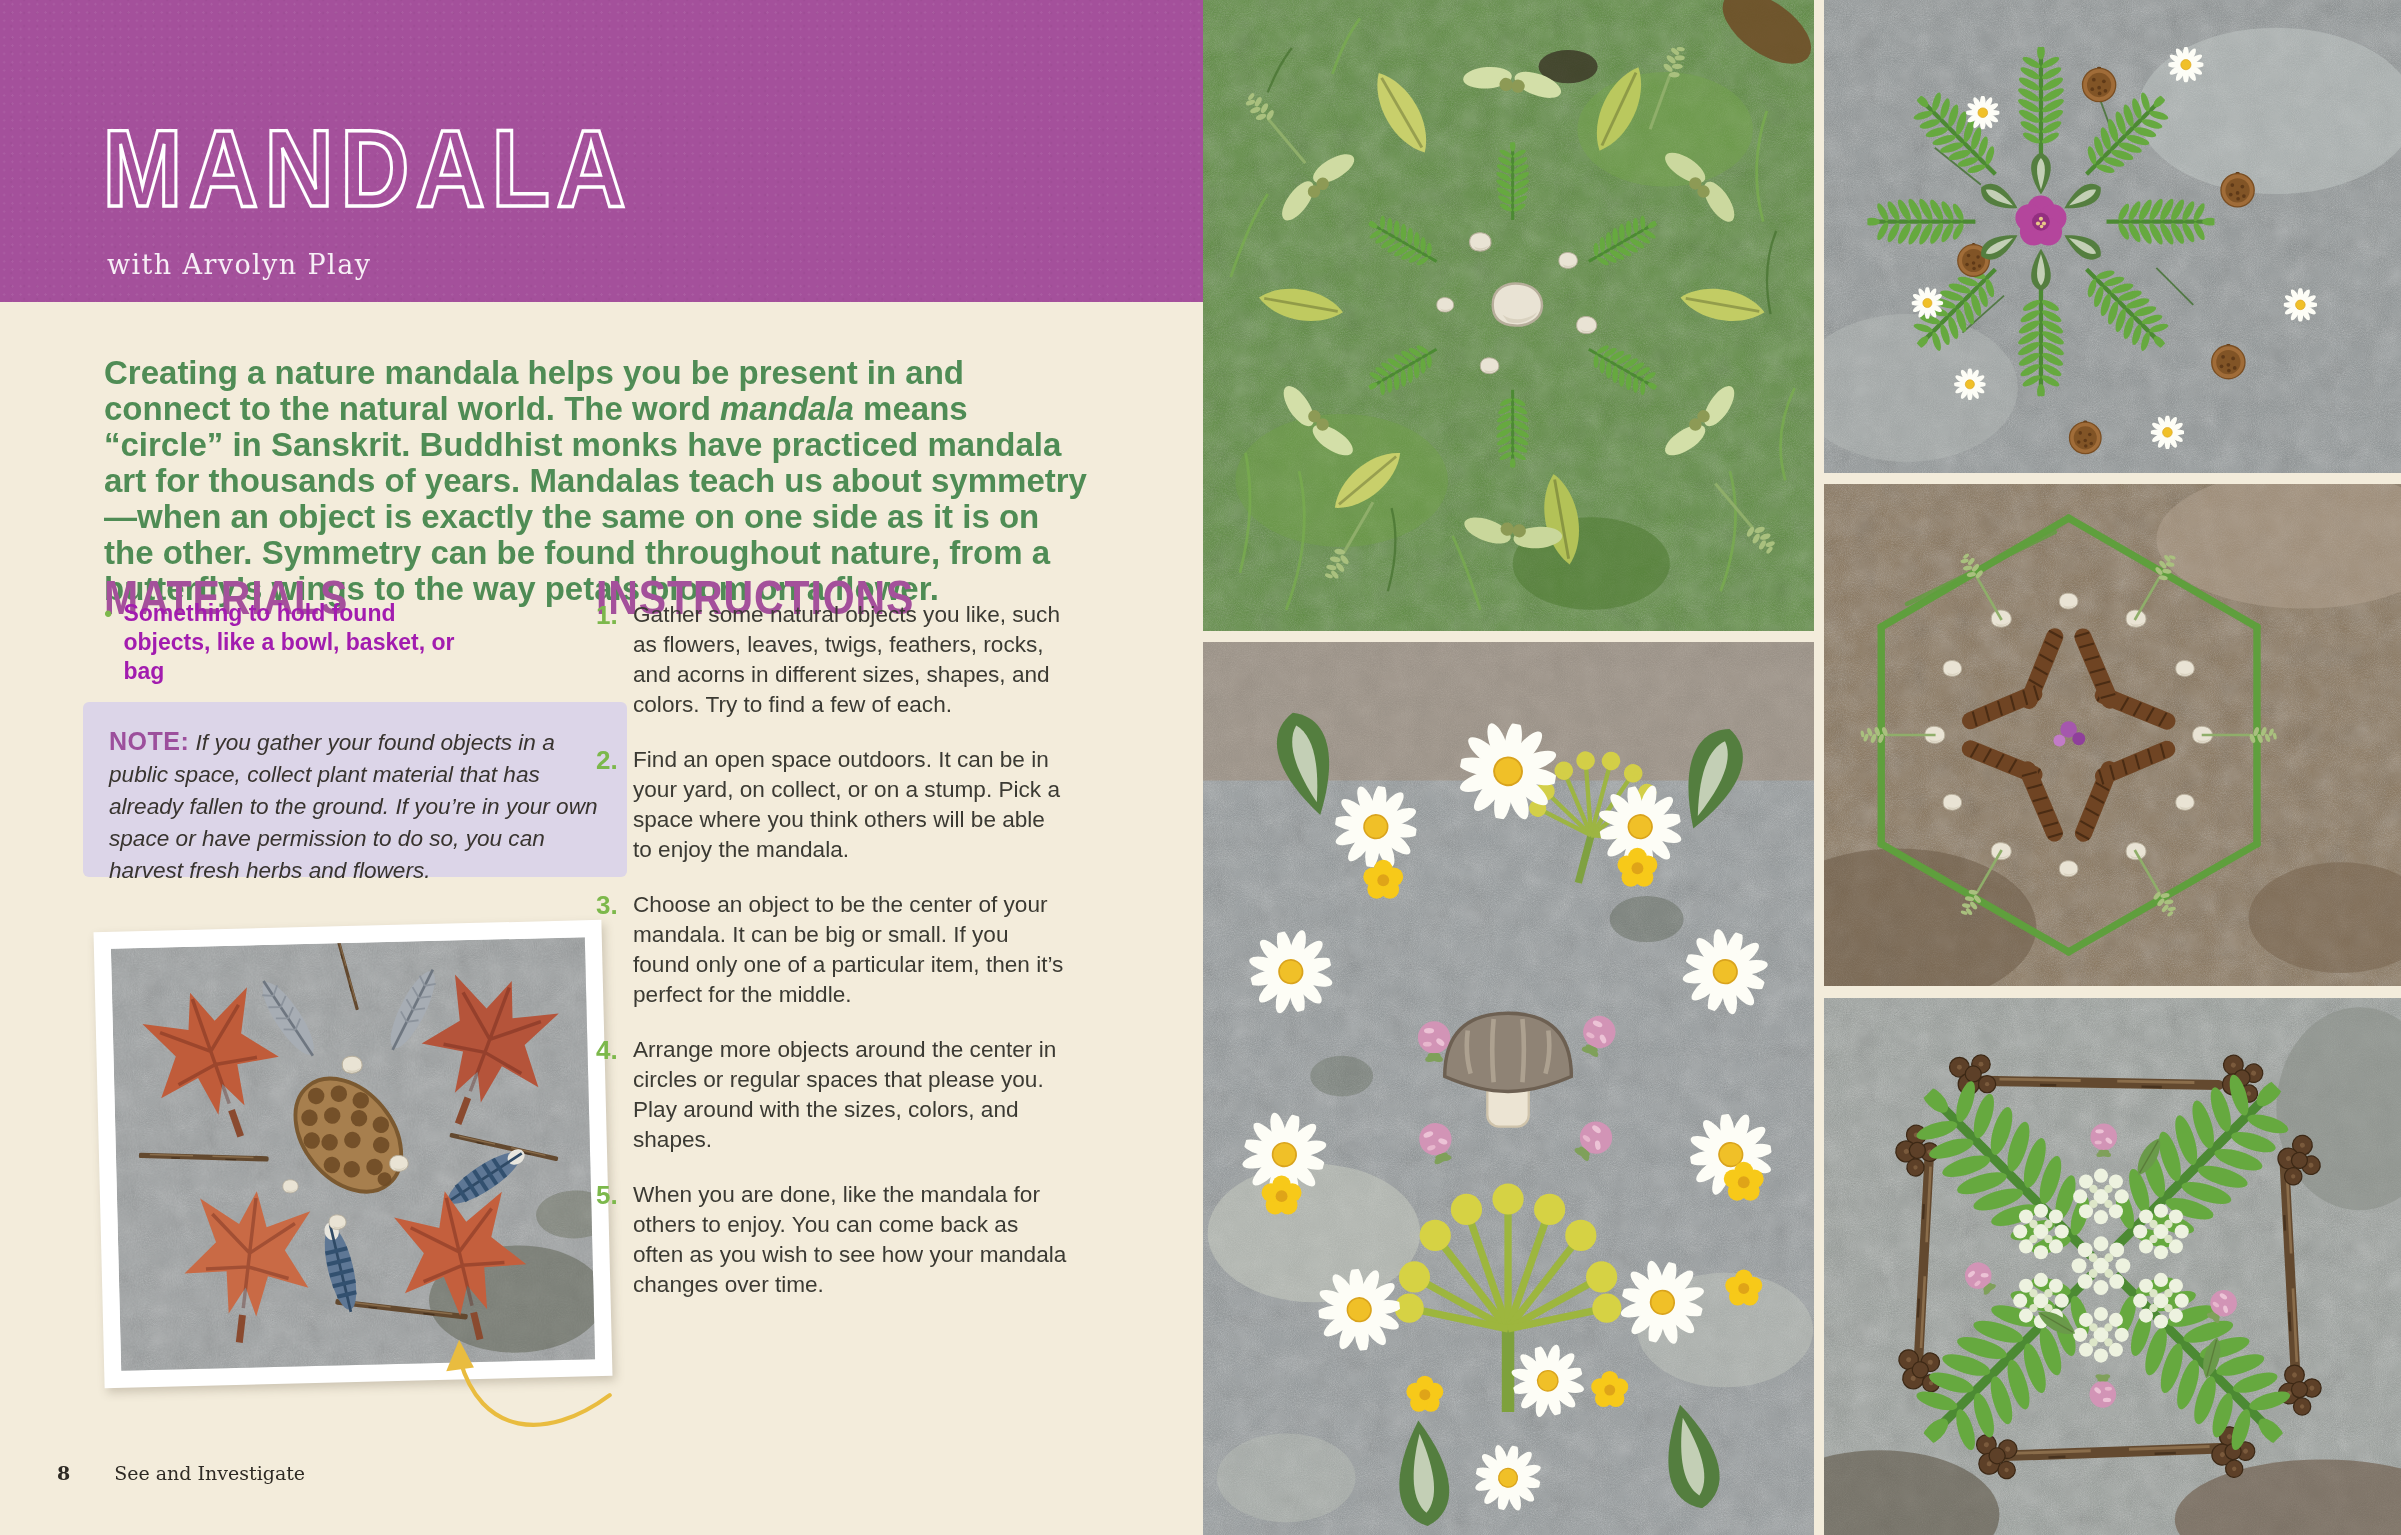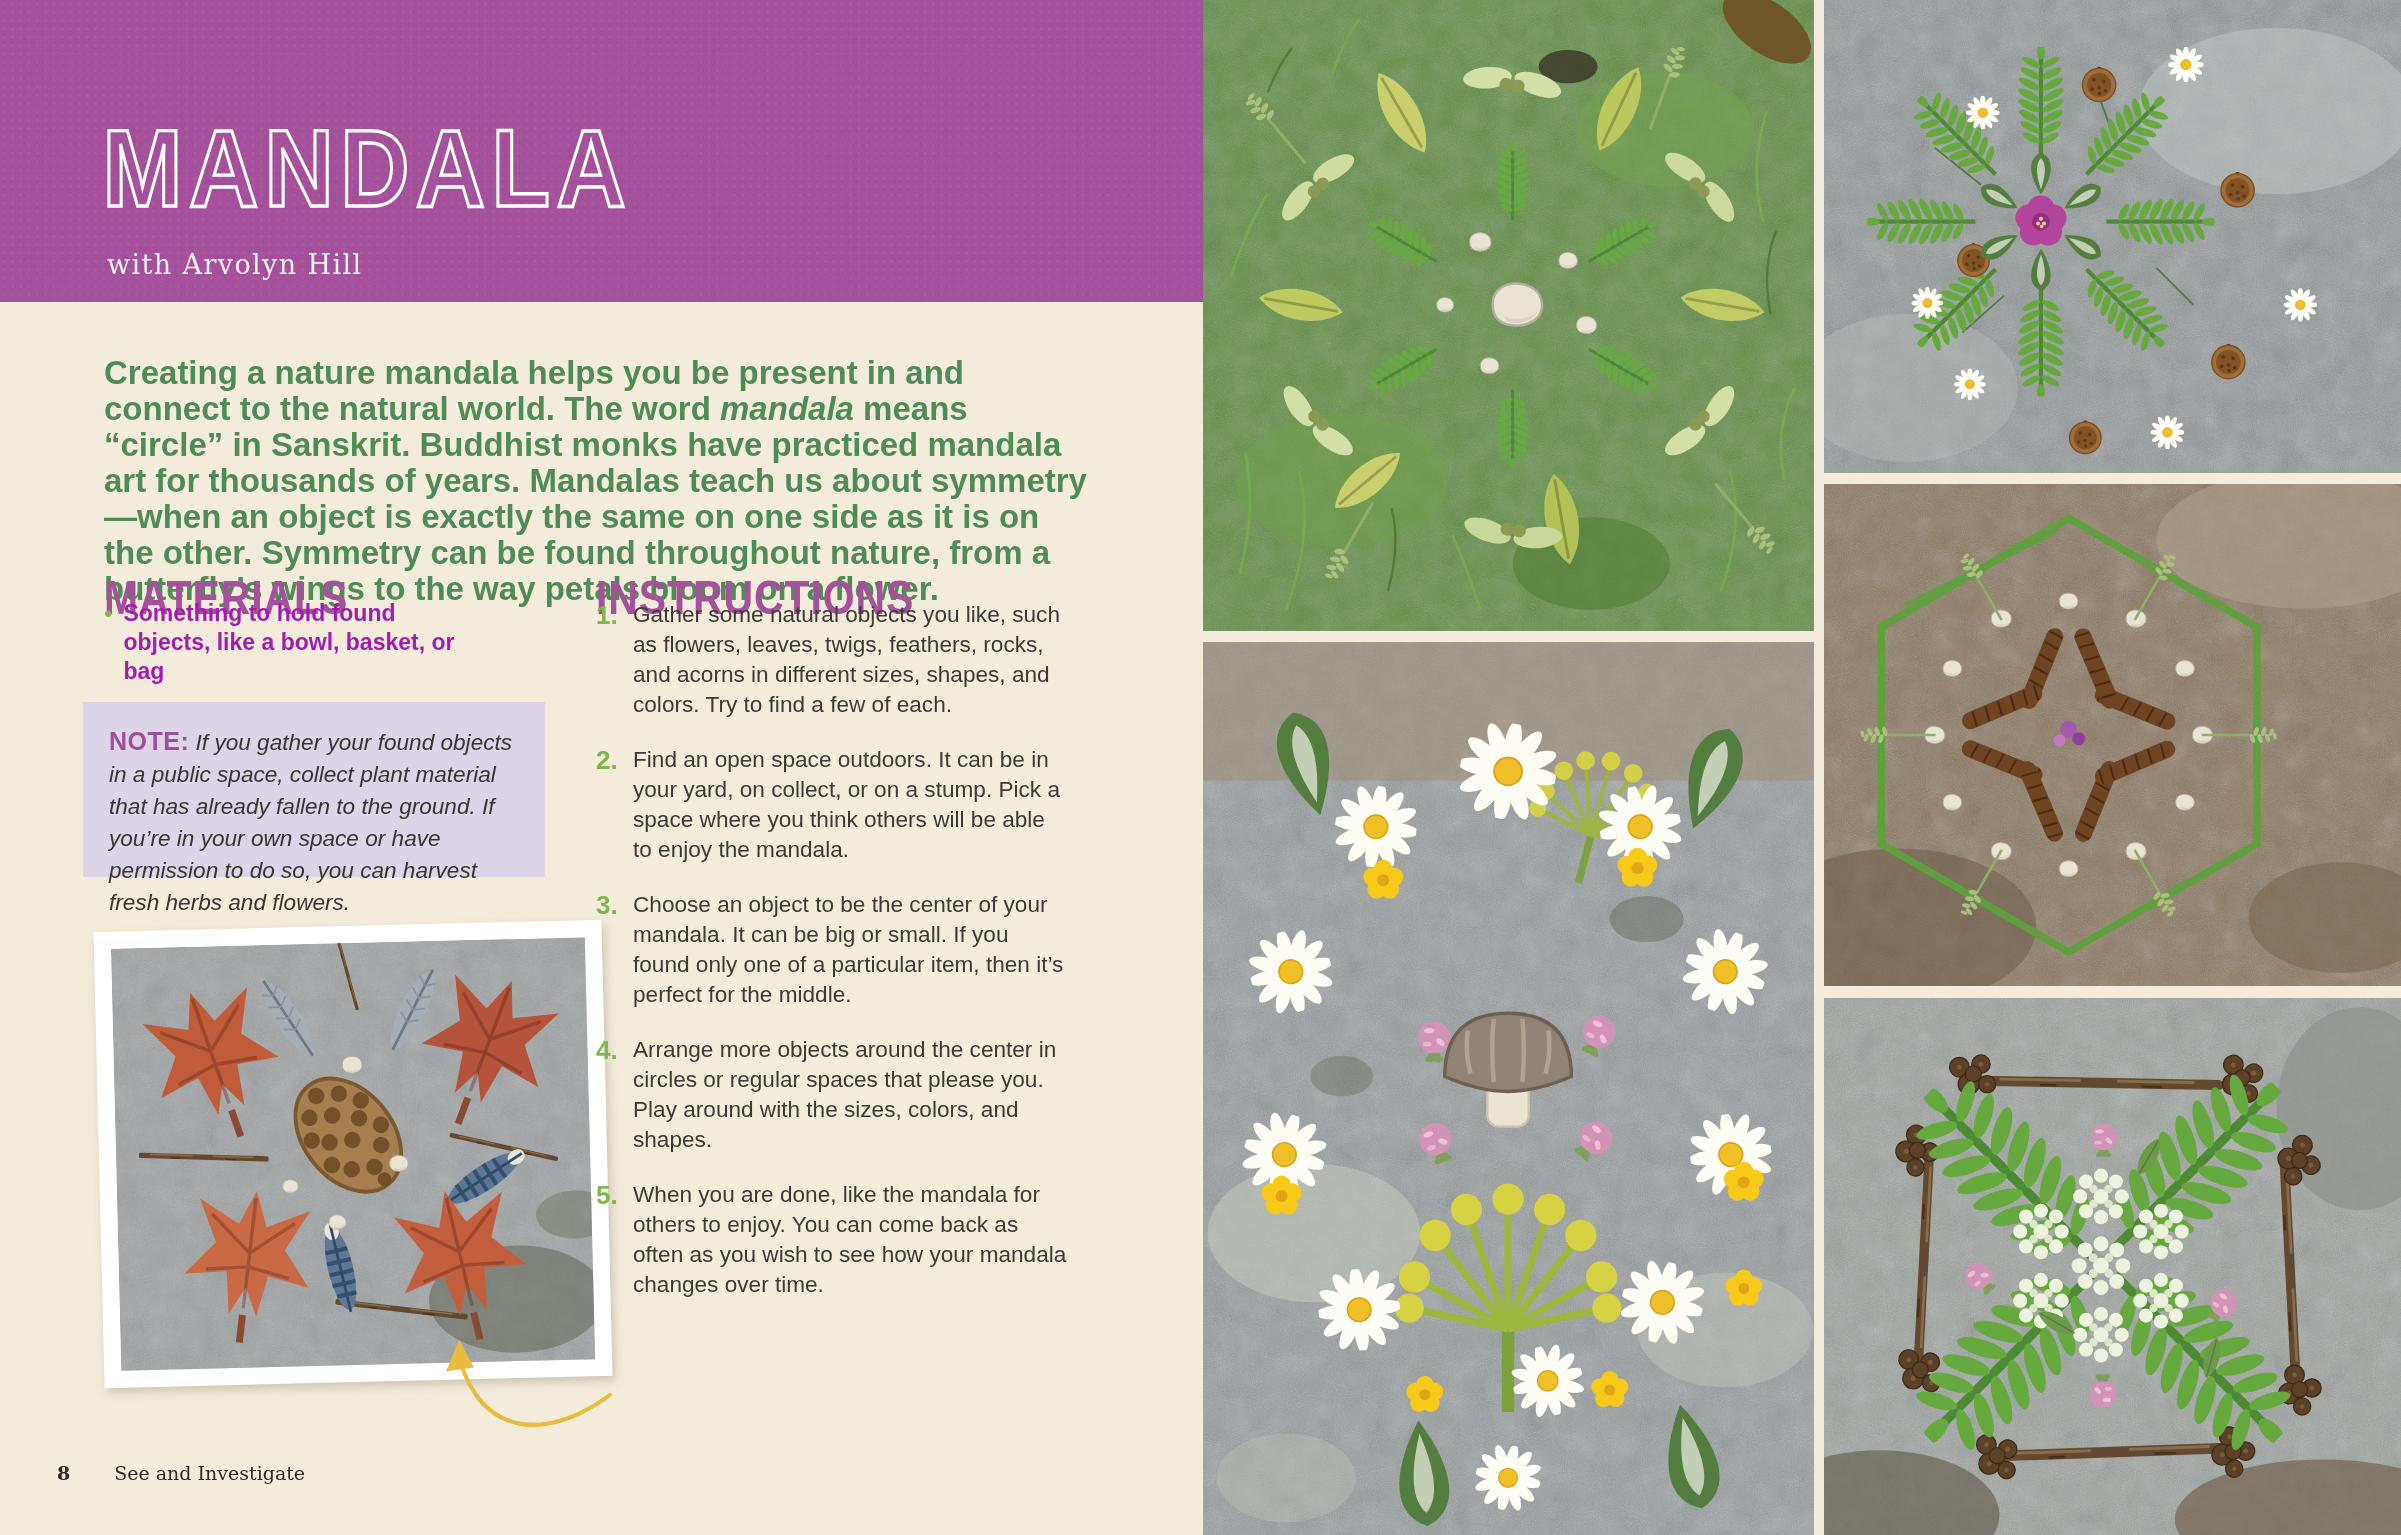--- a/index.html
+++ b/index.html
@@ -23,23 +23,23 @@
   .heading{position:absolute;display:inline-block;color:#a4509b;font-weight:bold;font-size:41px;
     letter-spacing:0.9px;transform:scaleY(1.15);transform-origin:left top;}
   .h-materials{left:104px;top:537px;}
   .h-instructions{left:596px;top:537px;}
   
   .bullets{position:absolute;left:104px;top:599px;width:379px;list-style:none;margin:0;padding:0;}
   .bullets li{display:flex;margin-bottom:14.8px;}
   .bullets .dot{color:#7cb84b;font-size:24px;line-height:29px;margin-right:11px;}
   .bullets .btxt{font-weight:bold;font-size:23px;line-height:29px;color:#a21caf;}
   
-  .note{position:absolute;left:83px;top:702px;width:462px;height:175px;background:#dcd5e8;
+  .note{position:absolute;left:83px;top:702px;width:544px;height:175px;background:#dcd5e8;
     box-sizing:border-box;padding:23px 26px;font-size:22.6px;line-height:32px;
-    font-style:italic;color:#38342f;}
+    font-style:italic;color:#38342f;border-radius:6px;}
   .note .nlabel{font-style:normal;font-weight:bold;color:#9c4f9c;font-size:25px;letter-spacing:0.5px;}
   
   .steps{position:absolute;left:596px;top:600px;width:473px;list-style:none;margin:0;padding:0;}
   .steps li{display:flex;margin-bottom:25px;}
   .steps .num{flex:0 0 37px;font-weight:bold;font-size:26px;color:#7cb84b;line-height:30px;}
   .steps .stxt{font-size:22.6px;line-height:30px;color:#3b3a33;}
   
   .polaroid{position:absolute;left:59px;top:911px;width:508px;height:456px;background:#ffffff;
     box-sizing:border-box;padding:16.6px;transform:rotate(-1.4deg);
     box-shadow:2.8px 4.6px 9.2px rgba(90,80,60,.25);}
@@ -335,21 +335,21 @@
     </symbol>
   </defs>
 </svg>
 
 <div class="page">
 
   <header class="header">
     <svg class="title-svg" width="536" height="129" viewBox="0 0 580 140">
       <text x="2" y="92" font-family="Liberation Sans, sans-serif" font-size="104" font-weight="bold" fill="none" stroke="#ffffff" stroke-width="3.2" letter-spacing="7" transform="scale(1,1.14)">MANDALA</text>
     </svg>
-    <div class="byline">with Arvolyn Hill</div>
+    <div class="byline">with Arvolyn Play</div>
   </header>
 
   <p class="intro"><span>Creating a nature mandala helps you be present in and connect to the natural world. The word </span><span class="it">mandala</span><span> means “circle” in Sanskrit. Buddhist monks have practiced mandala art for thousands of years. Mandalas teach us about symmetry—when an object is exactly the same on one side as it is on the other. Symmetry can be found throughout nature, from a butterfly’s wings to the way petals bloom on a flower.</span></p>
 
   <h2 class="heading h-materials">MATERIALS</h2>
   <ul class="bullets">
     <li>
         <span class="dot">•</span>
         <span class="btxt">Something to hold found objects, like a bowl, basket, or bag</span>
       </li>

